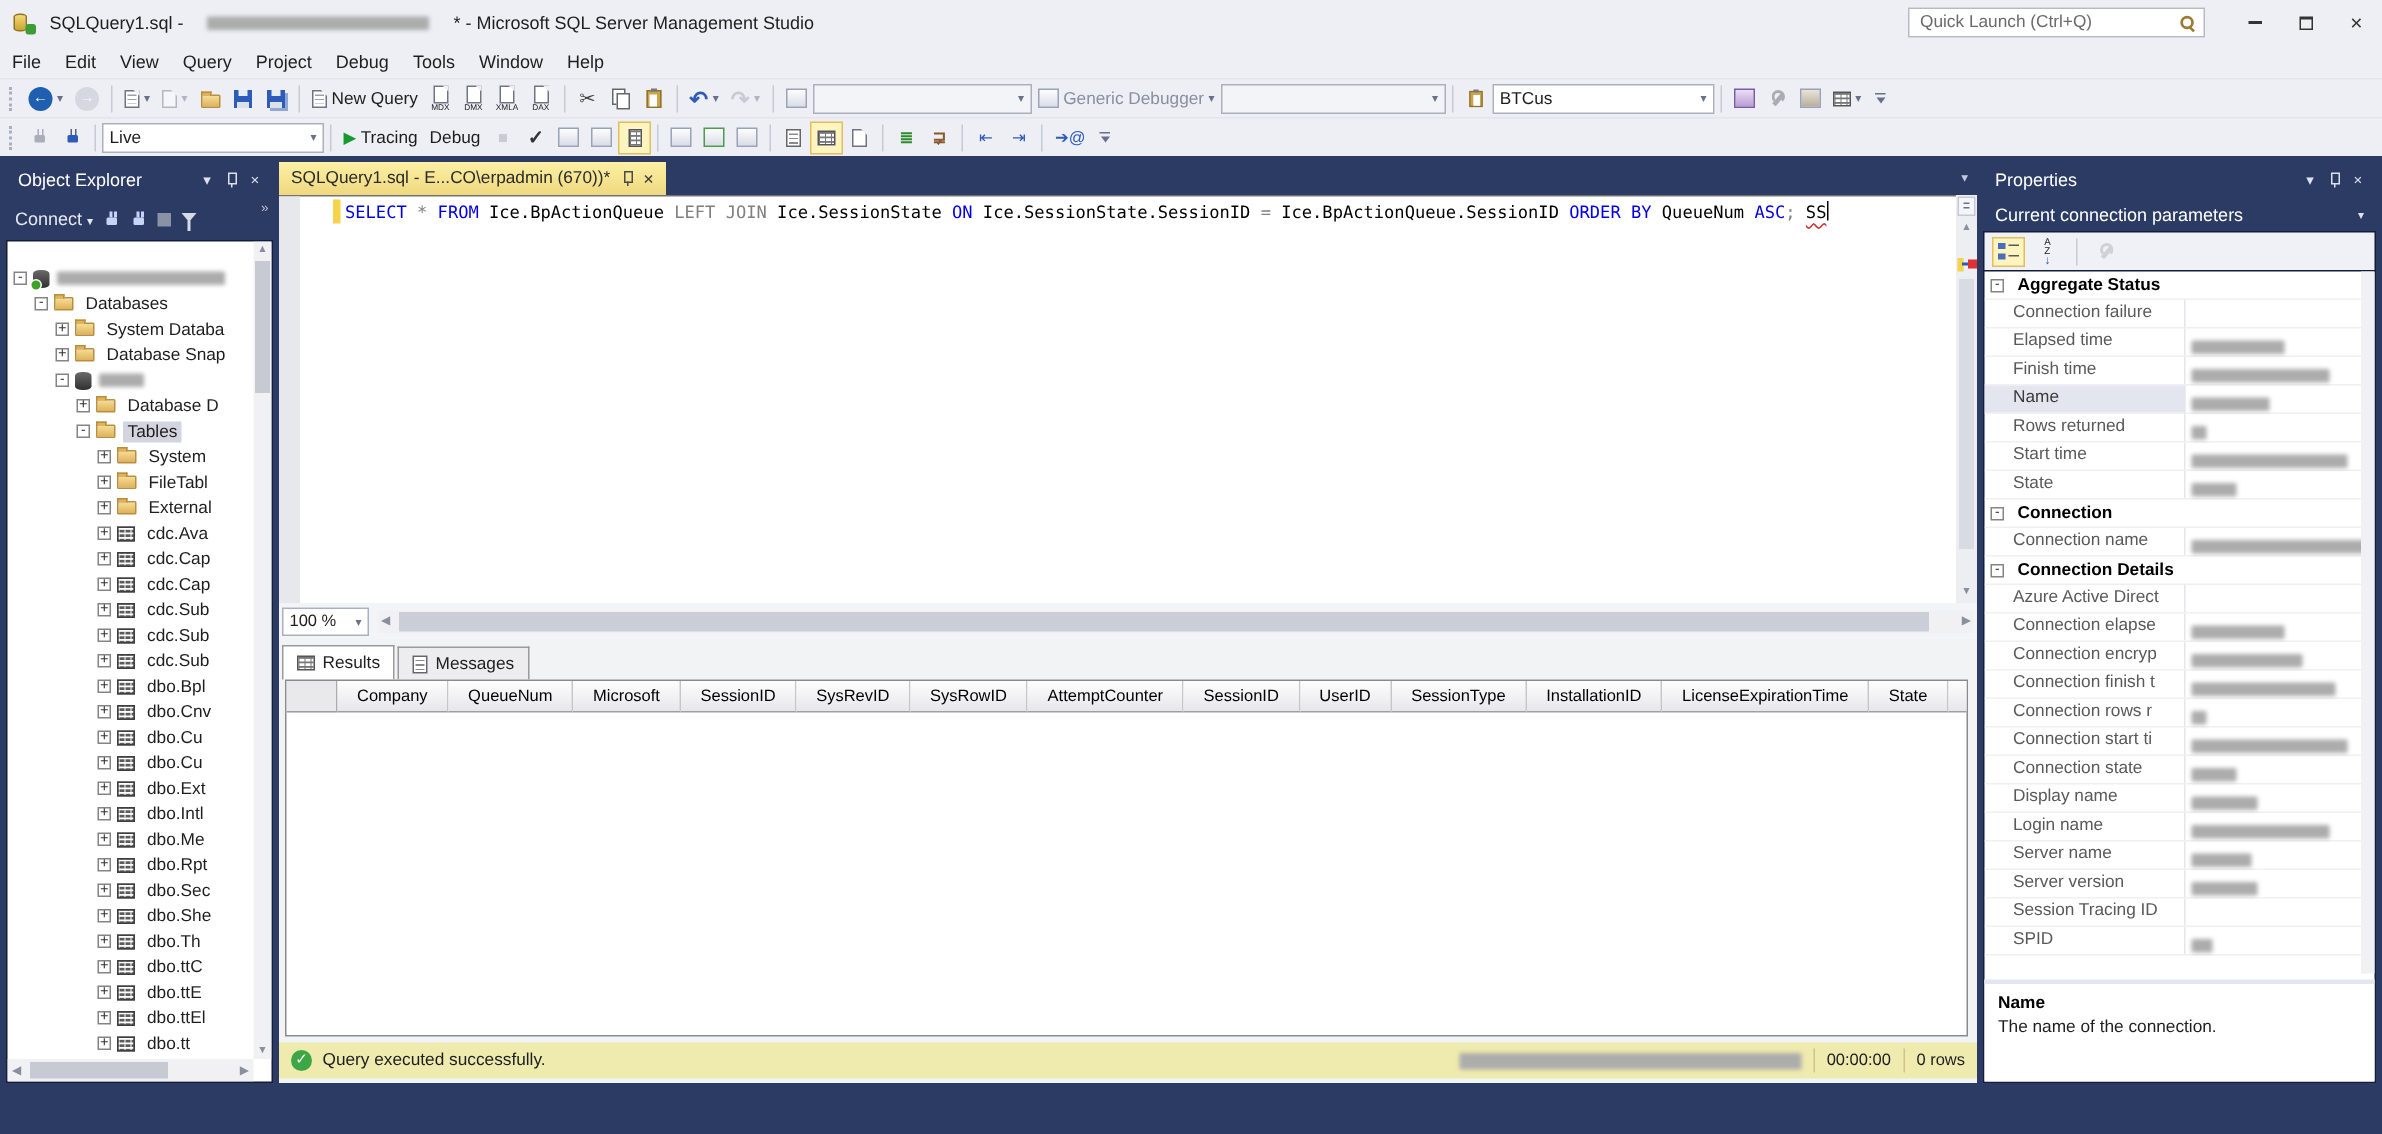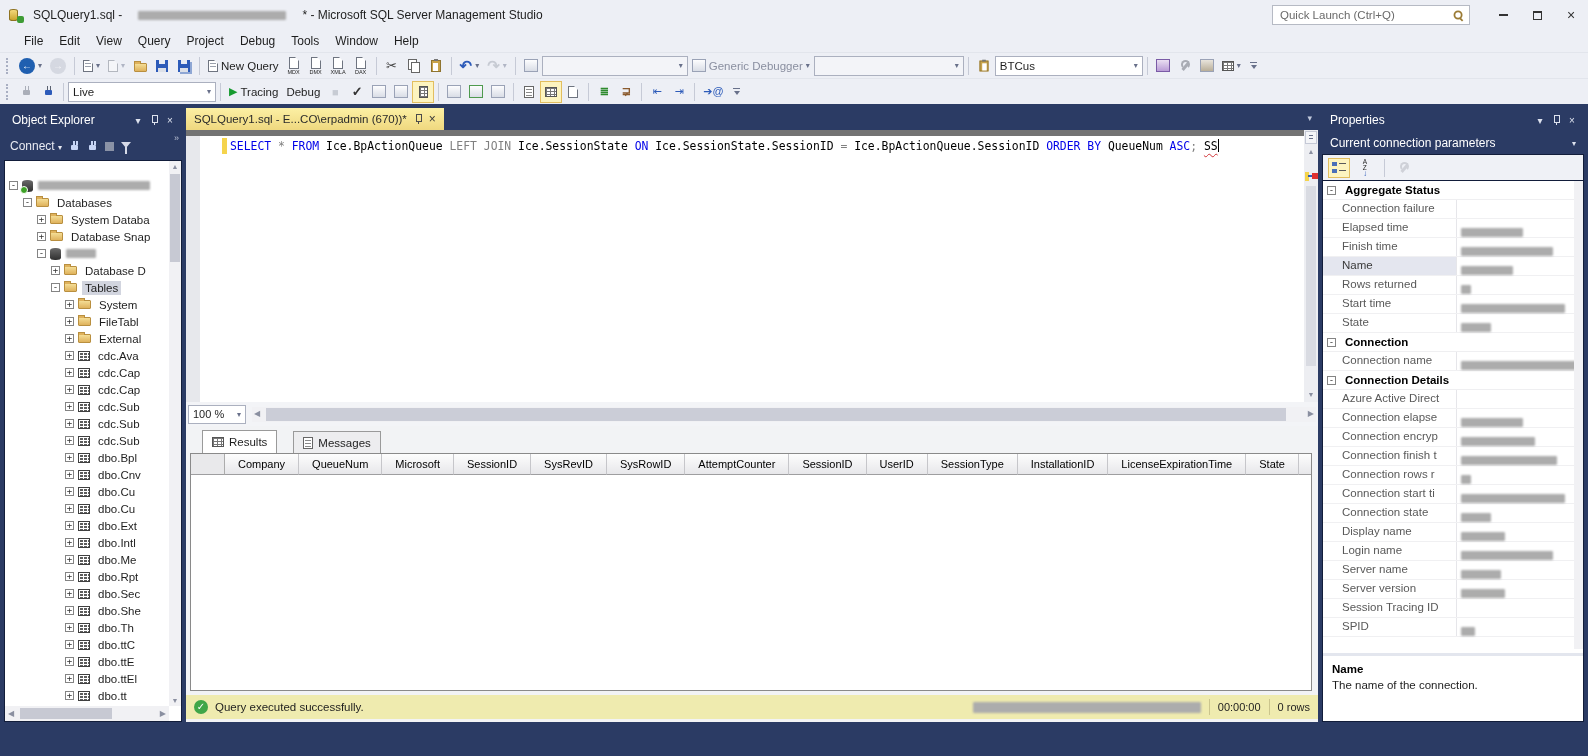--- a/index.html
+++ b/index.html
@@ -14,21 +14,21 @@
   .app-icon .chk { position:absolute; right:0; bottom:0; width:7px; height:7px; background:#3E9C35; border-radius:2px; color:#fff; font-size:6px; line-height:7px; text-align:center; }
   .title-text { font-size:12px; color:#1E1E1E; display:flex; align-items:center; gap:16px; }
   .quick-launch { position:absolute; left:1272px; top:5px; width:198px; height:20px; background:#fff; border:1px solid #B6BAC4; display:flex; align-items:center; padding:0 4px 0 7px; }
   .ql-text { flex:1; font-size:11.5px; color:#6A6A6A; }
   .win-btns { position:absolute; right:0; top:0; height:30px; display:flex; }
   .win-btn { width:34px; height:30px; display:flex; align-items:center; justify-content:center; color:#333; }
   .glyph-min { width:9px; height:2px; background:#333; }
   .glyph-max { width:9px; height:9px; border:1px solid #333; border-top-width:2px; }
   .glyph-close { font-size:14px; line-height:14px; color:#333; }
 
-  .menubar { height:22px; display:flex; align-items:center; padding-left:16px; }
+  .menubar { height:22px; display:flex; align-items:center; padding-left:0; }
   .menu-item { font-size:12px; color:#1E1E1E; padding:3px 8px; }
 
   .toolbar { height:26px; display:flex; align-items:center; padding-left:4px; border-top:1px solid #E2E5EC; }
   .grip { width:4px; height:16px; border-left:2px dotted #A9AFC2; margin:0 5px 0 2px; }
   .tsep { width:1px; height:18px; background:#C6CAD6; margin:0 4px; }
   .tbtn { height:22px; min-width:22px; display:flex; align-items:center; justify-content:center; gap:3px; padding:0 3px; border:1px solid transparent; font-size:11.5px; color:#1E1E1E; }
   .tbtn.toggled { background:#FDF4BF; border-color:#E2BE5F; }
   .tbtn.disabled { opacity:.45; }
   .caret, .caret-s { font-size:8px; color:#68708A; }
   .combo { height:20px; background:#fff; border:1px solid #ABB0BF; display:flex; align-items:center; justify-content:space-between; padding:0 4px; font-size:11.5px; color:#1E1E1E; }
@@ -107,41 +107,41 @@
   .hscroll .thumb { position:absolute; top:2px; height:11px; background:#C7C9D3; }
   .harrow { position:absolute; top:3px; color:#8A8FA0; font-size:8px; }
 
   
   .doc { position:absolute; left:186px; top:4px; width:1132px; bottom:4px; }
   .tabbar { height:22px; position:relative; }
   .doc-tab { position:absolute; left:0; top:0; height:22px; background:linear-gradient(#FCF0A4,#EFD87F); display:flex; align-items:center; gap:6px; padding:0 8px; font-size:11.5px; color:#2A2A2A; }
   .doc-tab .icon-pin::before { border-color:#4A4A4A; } .doc-tab .icon-pin::after { background:#4A4A4A; }
   .doc-tab .x { font-size:12px; color:#3A3A3A; }
   .tab-caret { position:absolute; right:6px; top:5px; color:#C2C9DC; font-size:9px; }
-  .editor { position:absolute; top:22px; left:0; right:0; height:272px; background:#fff; border-top:6px solid #737373; }
+  .editor { position:absolute; top:22px; left:0; right:0; height:272px; background:#fff; border-top:1px solid #737373; }
   .ed-margin { position:absolute; left:0; top:0; bottom:0; width:14px; background:#E7E8EC; }
   .ed-changedbar { position:absolute; left:36px; top:2px; width:5px; height:16px; background:#F5D44C; }
   .sql-line { position:absolute; left:44px; top:2px; height:16px; font-family:"DejaVu Sans Mono",monospace; font-size:11.4px; white-space:pre; line-height:16px; }
   .tok-kw { color:#0000E8; } .tok-op { color:#808080; } .tok-gr { color:#808080; } .tok-pl { color:#000; }
   .tok-err { color:#000; text-decoration:underline wavy #D13438 1px; text-underline-offset:3px; }
   .text-caret { display:inline-block; width:1px; height:13px; background:#000; vertical-align:-2px; }
   .ed-vscroll { position:absolute; right:0; top:22px; width:14px; height:272px; background:#EDEEF2; }
   .split-grip { position:absolute; top:1px; left:1px; right:1px; height:13px; background:#F4F5F8; border:1px solid #C5C9D6; }
   .split-grip::before { content:""; position:absolute; left:3px; right:3px; top:3px; height:1px; background:#68708A; box-shadow:0 3px #68708A, 0 6px 0 -0.5px #68708A; }
   .ann-y { position:absolute; left:1px; top:42px; width:4px; height:9px; background:#F5D44C; }
   .ann-b { position:absolute; left:4px; top:45px; width:6px; height:2px; background:#2D5BB9; }
   .ann-r { position:absolute; right:0px; top:43px; width:6px; height:6px; background:#E03030; }
   .ed-bottom { position:absolute; top:294px; left:0; right:0; height:24px; background:#F3F4F7; display:flex; align-items:center; }
   .zoom-combo { width:58px; height:19px; margin-left:2px; background:#fff; border:1px solid #ABB0BF; font-size:11px; display:flex; align-items:center; justify-content:space-between; padding:0 4px; color:#1E1E1E; }
   .ed-hscroll { position:relative; flex:1; height:15px; margin:0 2px 0 6px; background:#F1F1F4; }
   .ed-hscroll .thumb { position:absolute; top:1px; bottom:1px; left:14px; right:30px; background:#CBCDD7; }
 
   
   .results { position:absolute; top:318px; left:0; right:0; bottom:0; background:#F2F3F5; }
-  .rtabs { position:absolute; top:4px; left:16px; height:23px; display:flex; align-items:flex-end; gap:16px; }
+  .rtabs { position:absolute; top:4px; left:2px; height:23px; display:flex; align-items:flex-end; gap:2px; }
   .rtab { height:22px; display:flex; align-items:center; gap:5px; padding:0 9px; font-size:11.5px; color:#1E1E1E; border:1px solid #9A9A9A; border-bottom:none; background:#EDEDEF; }
   .rtab.active { background:#fff; height:23px; }
   .icon-msg { width:10px; height:12px; background:#fff; border:1px solid #666; position:relative; }
   .icon-msg::after { content:""; position:absolute; left:1px; top:2px; width:6px; height:7px; background:repeating-linear-gradient(#8A8A8A 0 1px, transparent 1px 3px); }
   .grid { position:absolute; top:27px; left:4px; right:6px; bottom:31px; background:#fff; border:1px solid #8A8A8A; overflow:hidden; }
   .ghead { display:flex; height:21px; }
   .gcorner { width:34px; flex:none; background:#E9E9EB; border-right:1px solid #ACACAC; border-bottom:1px solid #9E9EA0; }
   .gcell { flex:none; display:flex; align-items:center; justify-content:center; padding:0 13px; font-size:11px; color:#000; background:linear-gradient(#FDFDFD,#E7E7EA); border-right:1px solid #C6C6CA; border-bottom:1px solid #9E9EA0; white-space:nowrap; }
   .qstatus { position:absolute; left:0; right:0; bottom:3px; height:24px; background:#EFEBAF; display:flex; align-items:center; padding:0 8px; font-size:11.5px; color:#1E1E1E; }
   .ok { width:14px; height:14px; border-radius:50%; background:#3FA648; color:#fff; font-size:10px; line-height:14px; text-align:center; margin-right:7px; flex:none; }

